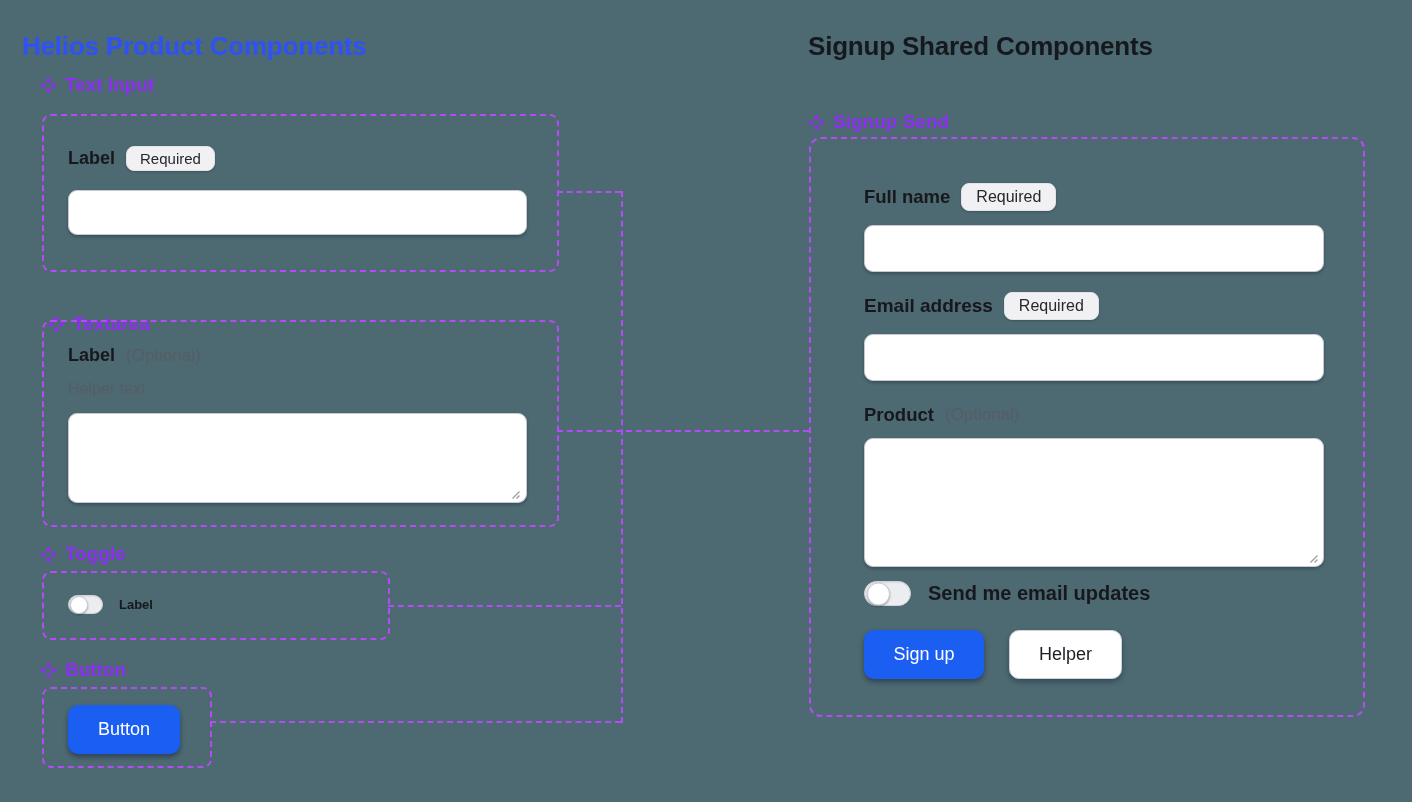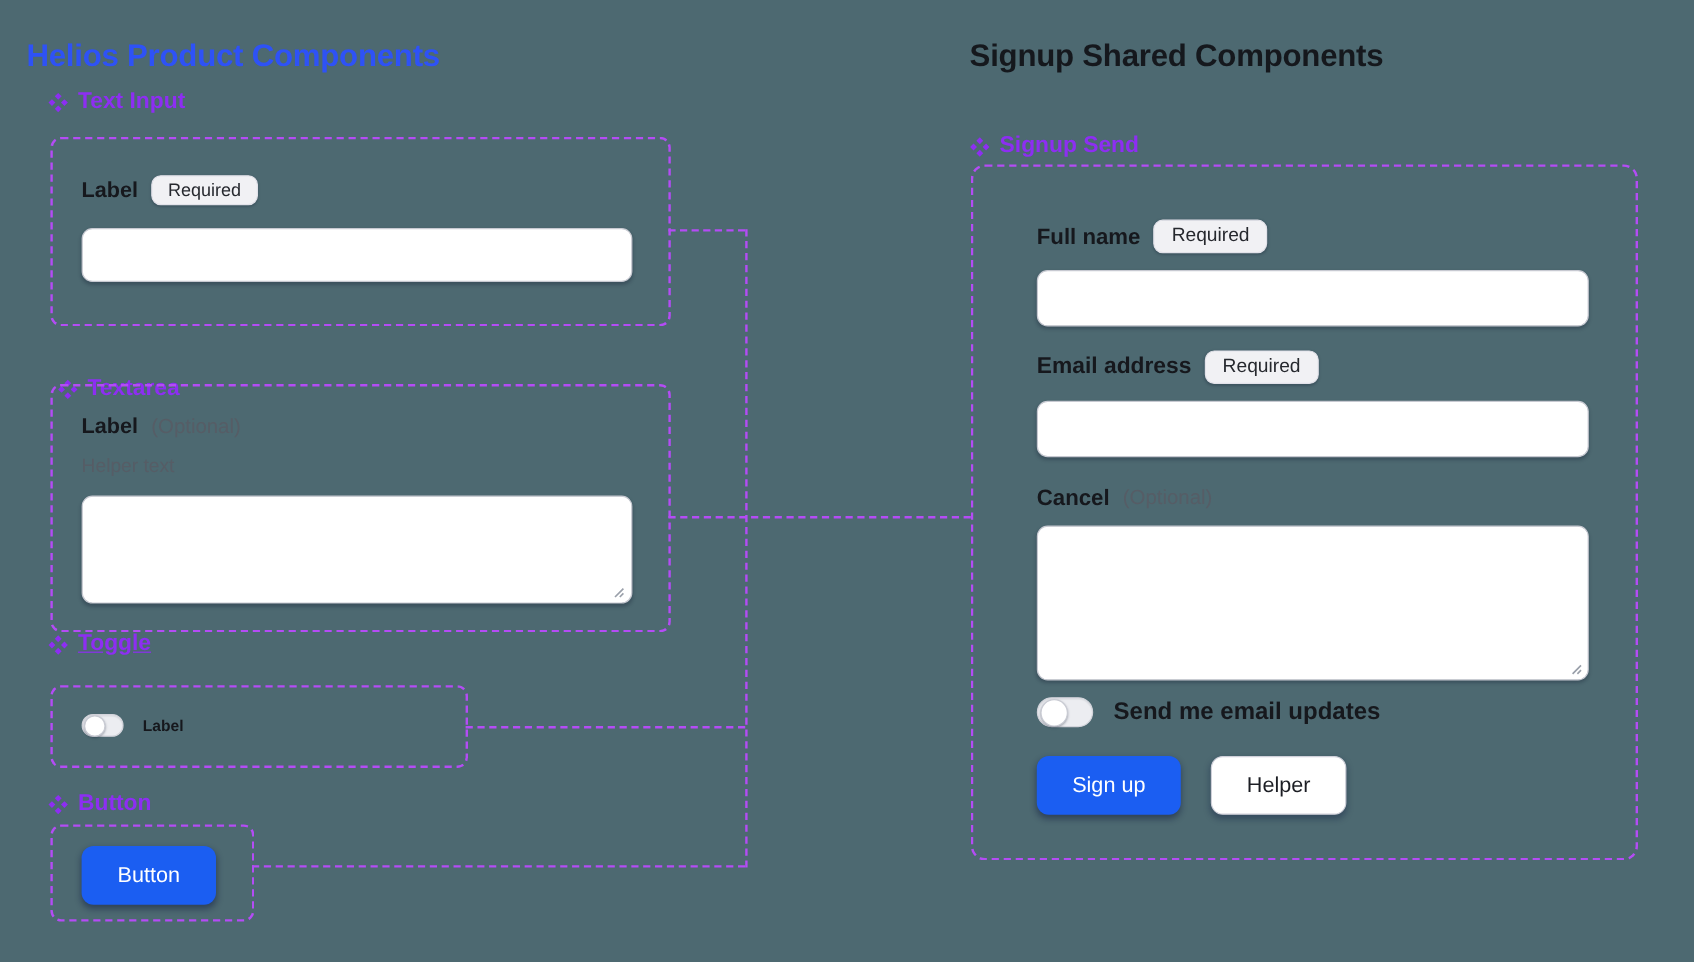--- a/index.html
+++ b/index.html
@@ -109,21 +109,21 @@
     </div>
     <div class="abs muted" style="left:24px;top:58px;font-size:16px;">Helper text</div>
     <textarea class="tf abs" style="left: 24px; top: 91px; width: 459px; height: 90px;"></textarea>
     <span class="resize-glyph" style="left:465px;top:164px;">
       <svg width="12" height="12" viewBox="0 0 12 12">
         <path d="M3.5 10.5 10.5 3.5 M7.5 10.5 10.5 7.5" stroke="#9aa0aa" stroke-width="1.4" fill="none"></path>
       </svg>
     </span>
   </div>
 
-  <div class="abs sec-head" style="left:40px;top:526px;text-decoration:underline;">
+  <div class="abs sec-head" style="left:40px;top:543px;">
     <span>
       <svg width="17" height="17" viewBox="0 0 16 16" fill="#8d2ef2">
         <path d="M8 .4 10.7 3.1 8 5.8 5.3 3.1Z"></path>
           <path d="M3.1 5.3 5.8 8 3.1 10.7.4 8Z"></path>
         <path d="M12.9 5.3 15.6 8 12.9 10.7 10.2 8Z"></path>
           <path d="M8 10.2 10.7 12.9 8 15.6 5.3 12.9Z"></path>
       </svg>
     </span>
     <span>Toggle</span>
   </div>
@@ -181,21 +181,21 @@
     </div>
     <input class="tf abs" style="left: 53px; top: 86px; width: 460px; height: 47px;" value="">
 
     <div class="field-label-row abs" style="left:53px;top:153px;">
       <span class="lbl" style="font-size:19px;">Email address</span>
       <span class="badge badge-lg">Required</span>
     </div>
     <input class="tf abs" style="left: 53px; top: 195px; width: 460px; height: 47px;" value="">
 
     <div class="field-label-row abs" style="left:53px;top:265px;">
-      <span class="lbl" style="font-size:18.5px;">Cancel</span>
+      <span class="lbl" style="font-size:18.5px;">Product</span>
       <span class="muted" style="font-size:17px;">(Optional)</span>
     </div>
     <textarea class="tf abs" style="left: 53px; top: 299px; width: 460px; height: 129px;"></textarea>
     <span class="resize-glyph" style="left:496px;top:411px;">
       <svg width="12" height="12" viewBox="0 0 12 12">
         <path d="M3.5 10.5 10.5 3.5 M7.5 10.5 10.5 7.5" stroke="#9aa0aa" stroke-width="1.4" fill="none"></path>
       </svg>
     </span>
 
     <div class="abs" style="left:53px;top:442px;display:flex;align-items:center;gap:17px;">

